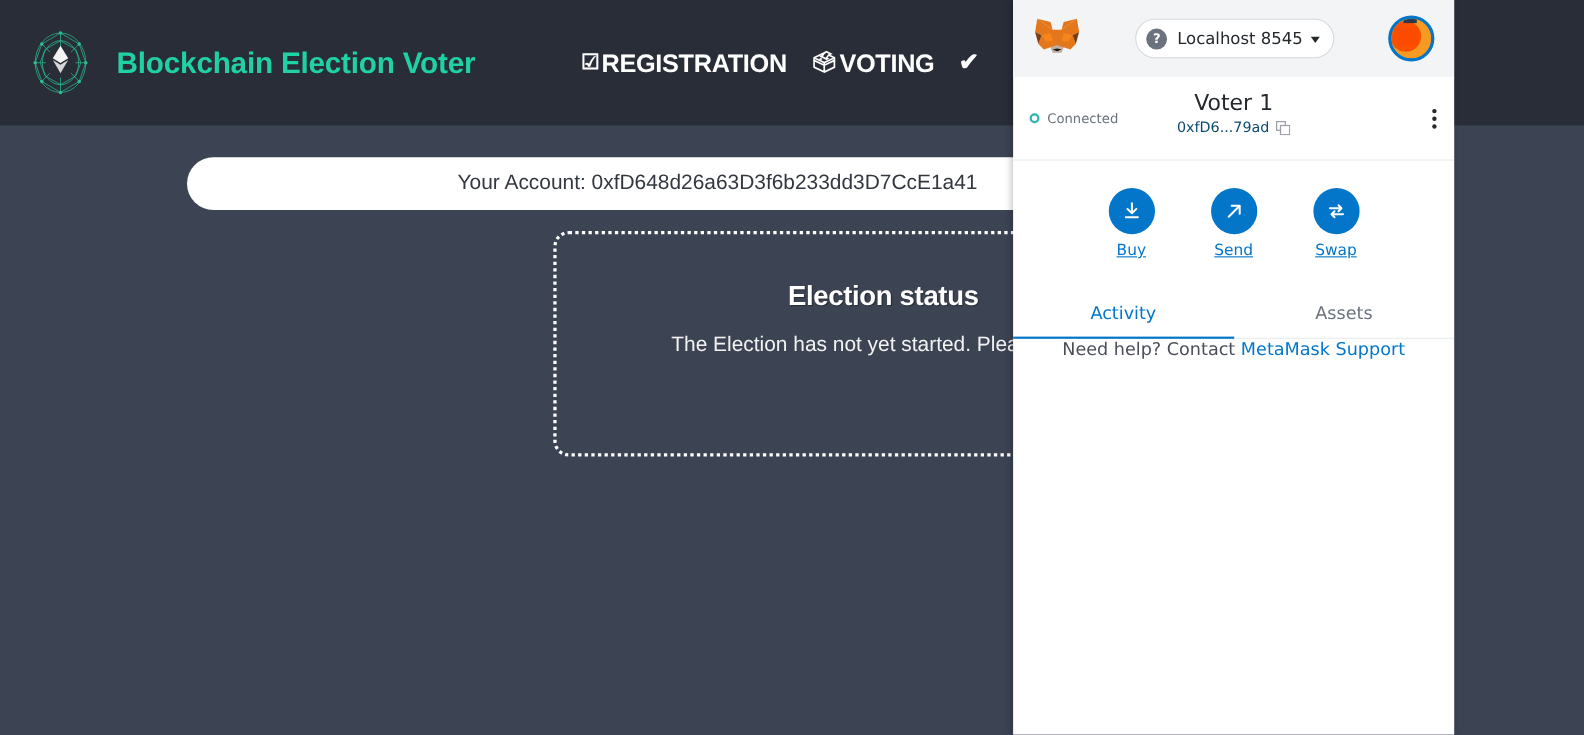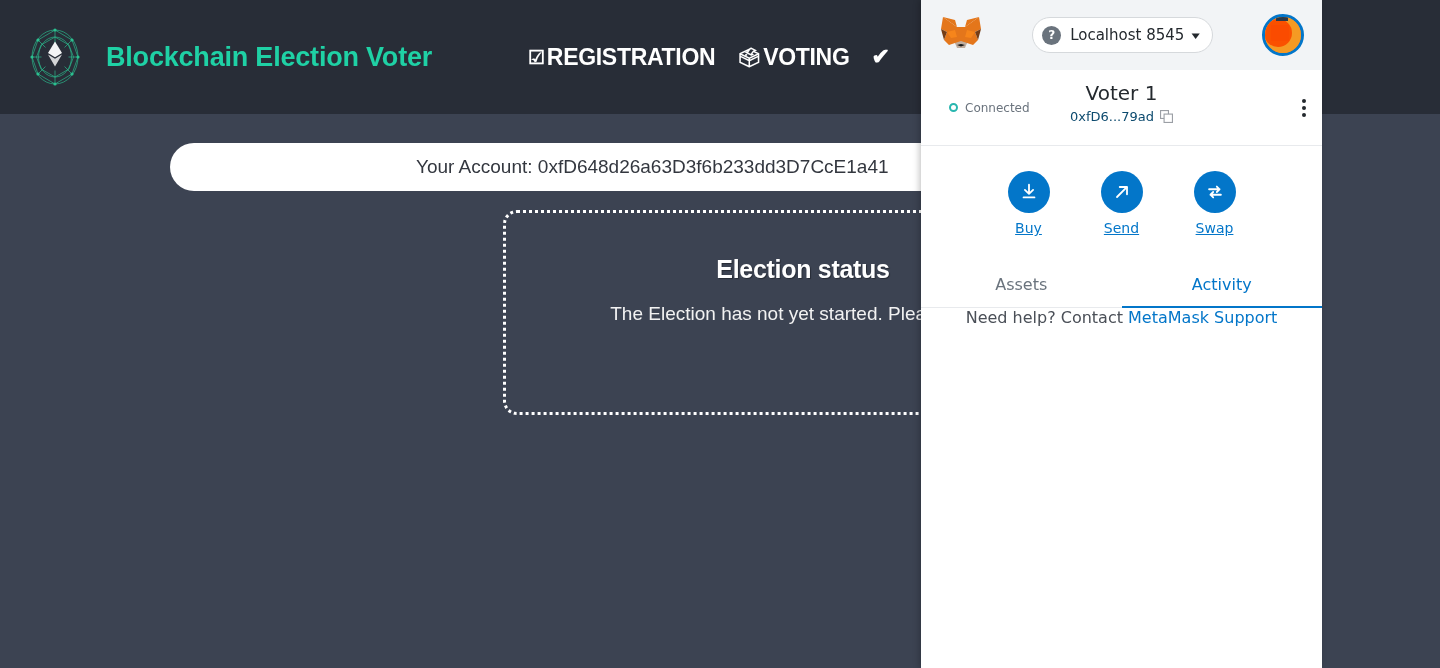--- a/index.html
+++ b/index.html
@@ -213,21 +213,21 @@
     position: relative;
     background: #f58634;
   }
 
   .mm-account {
     height: 76px;
     flex: 0 0 76px;
     border-bottom: 1px solid #e8eaed;
     display: flex;
     align-items: center;
-    padding: 0 28px;
+    padding: 0 15px;
     position: relative;
   }
 
   .connected {
     display: flex;
     align-items: center;
     gap: 7px;
     font-size: 12px;
     color: #6a737d;
   }
@@ -529,21 +529,21 @@
         <svg viewBox="0 0 22 22" width="20" height="20">
           <path d="M4.5 8 L16 8 M13 5 L16 8 L13 11" stroke="#fff" stroke-width="2" fill="none" stroke-linecap="round" stroke-linejoin="round"></path>
           <path d="M17.5 14 L6 14 M9 11 L6 14 L9 17" stroke="#fff" stroke-width="2" fill="none" stroke-linecap="round" stroke-linejoin="round"></path>
         </svg>
       </span>
       <span class="action-label">Swap</span>
     </div>
   </div>
 
   <div class="mm-tabs">
+    <div class="mm-tab active">Activity</div>
     <div class="mm-tab">Assets</div>
-    <div class="mm-tab active">Activity</div>
   </div>
 
 
   <div class="mm-footer">
     <span>Need help? Contact </span><a>MetaMask Support</a>
   </div>
 </div>
 
 </body></html>

